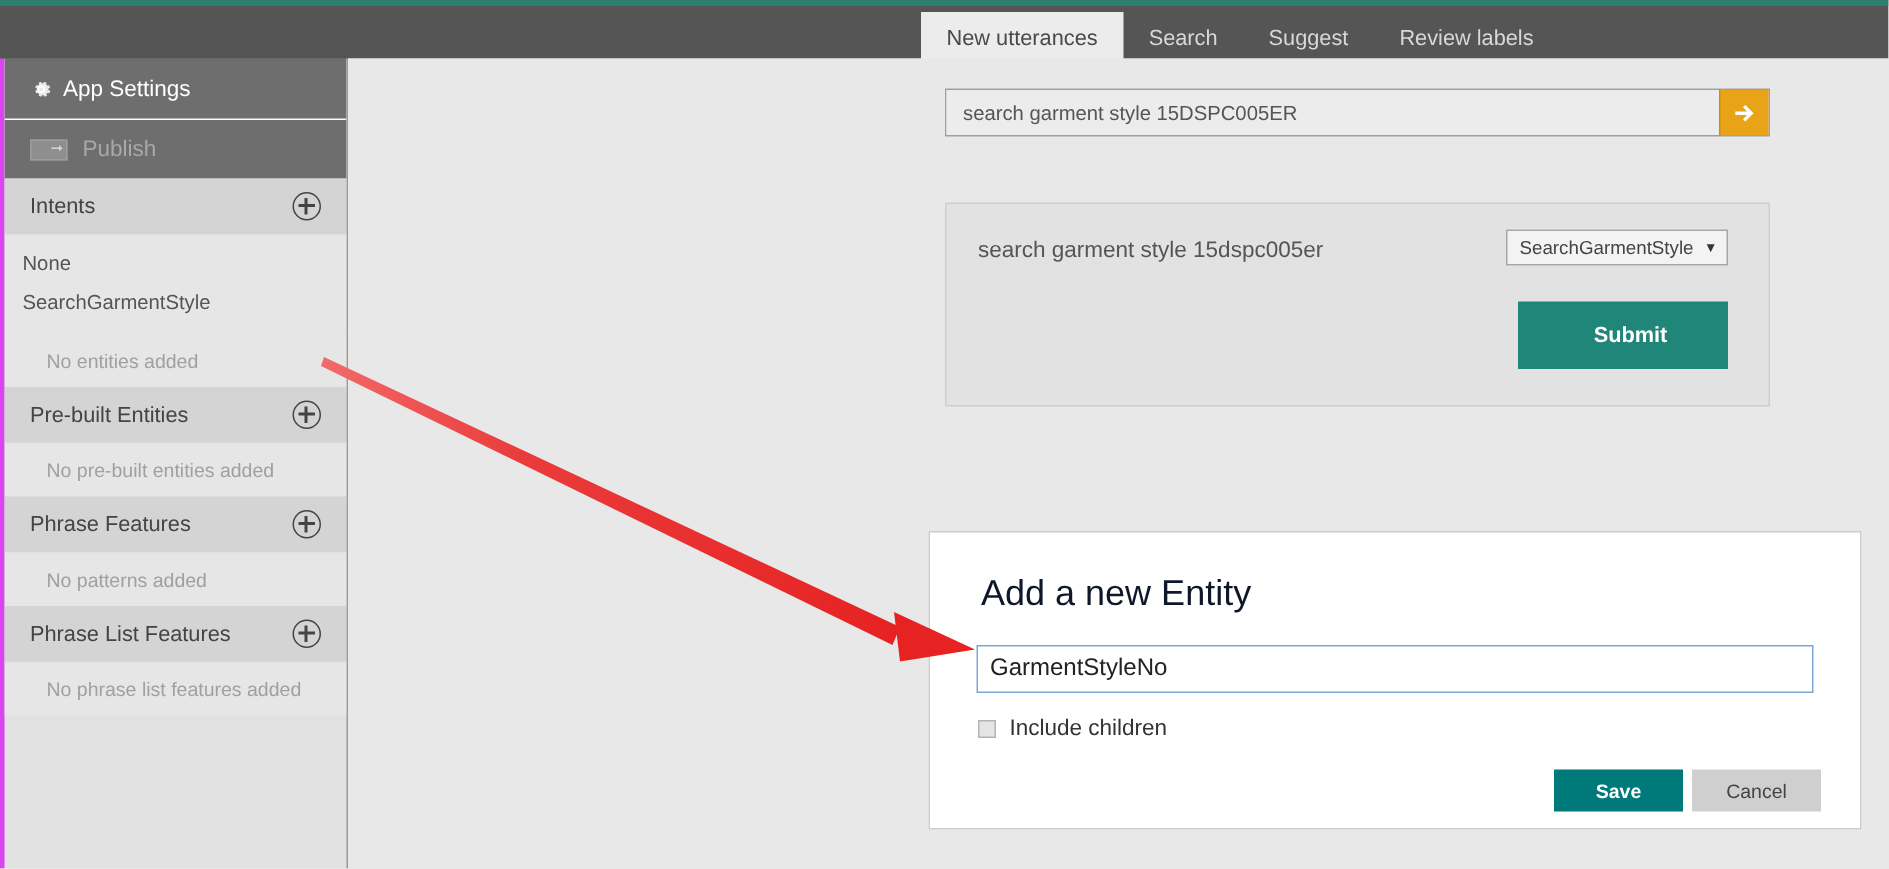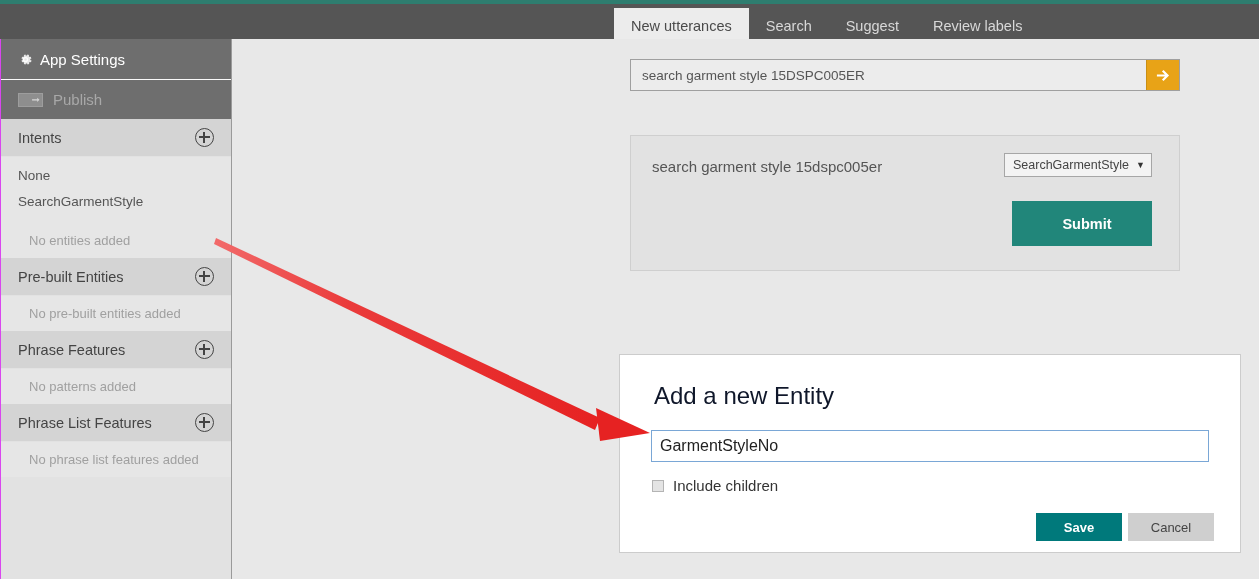--- a/index.html
+++ b/index.html
@@ -33,21 +33,21 @@
     height:35px;
   }
   .tab.active{
     background:#ececec;
     color:#4a4a4a;
   }
   
   #sidebar{
     position:absolute;left:0;top:0;width:232px;height:579px;
     background:#e2e2e2;
-    border-left:1px solid #d946ef;
+    border-left:3px solid #d946ef;
     border-right:1px solid #9a9a9a;
     box-sizing:border-box;
     overflow:hidden;
   }
   #app-title{
     height:39px;
     background:#3b3b3b;
     color:#f2f2f2;
     font-size:16px;
     display:flex;align-items:center;
@@ -108,21 +108,21 @@
   .plus:before{left:3px;right:3px;top:7px;height:1.5px;}
   .plus:after{top:3px;bottom:3px;left:7px;width:1.5px;}
   .sec-body{
     background:#e6e6e6;
     padding:10px 28px;
     box-sizing:border-box;
     color:#a0a0a0;
     font-size:13px;
   }
   .list-item{
-    padding:5px 17px 6px 17px;
+    padding:5px 17px 6px 12px;
     color:#555;
     font-size:13.5px;
     cursor:pointer;
   }
   
   #main{
     position:absolute;left:232px;top:39px;width:1027px;height:540px;
     background:#e8e8e8;
   }
   #searchrow{

